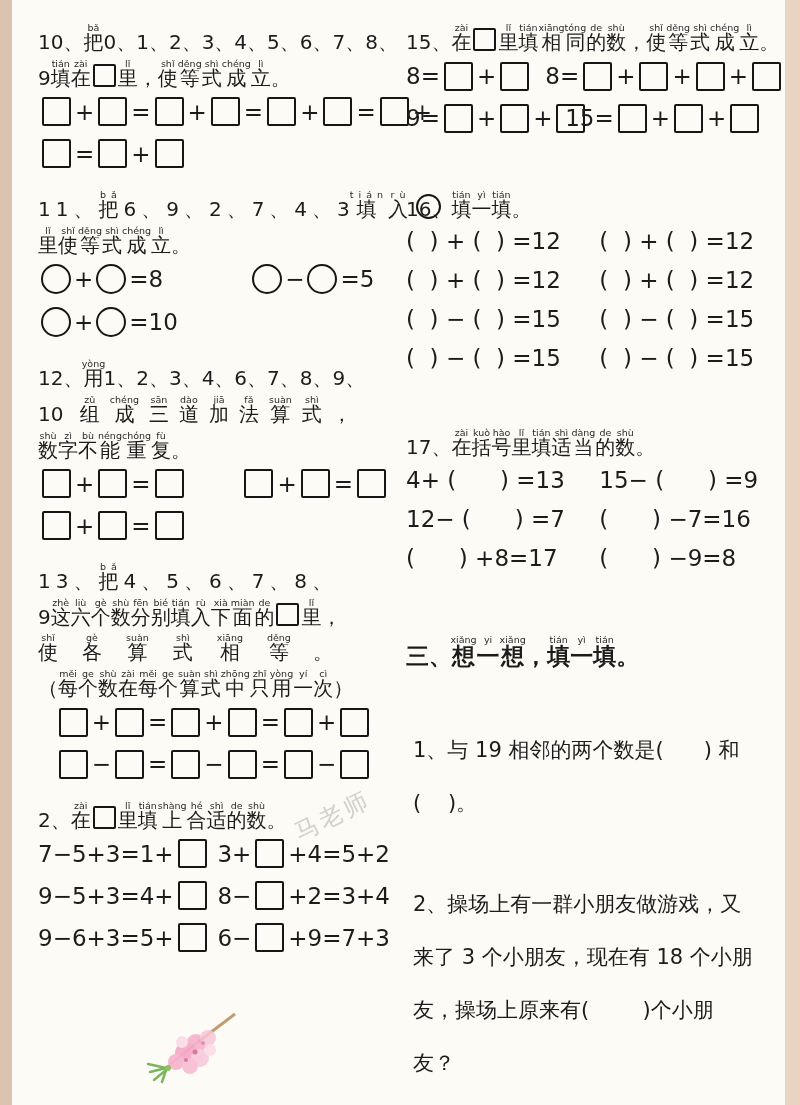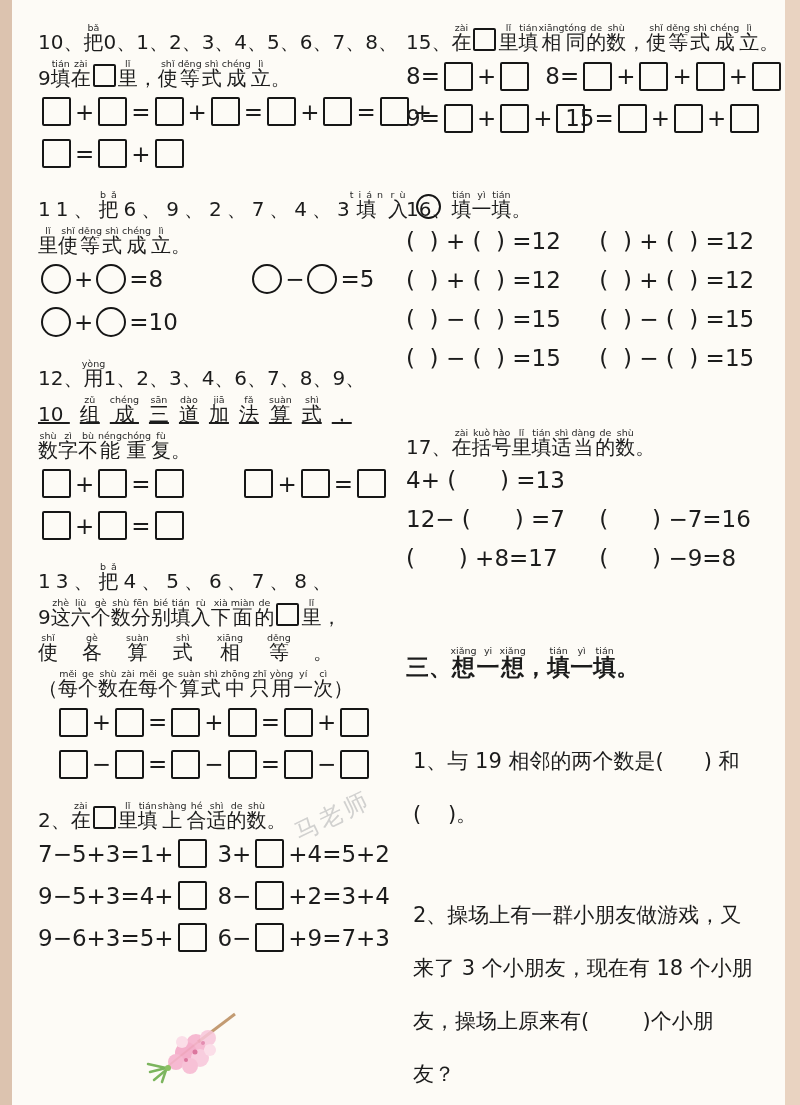--- a/index.html
+++ b/index.html
@@ -14,23 +14,23 @@
   .border-strip.right { right:0; width:15px; background:#e9d3c1; }
   .content { position:absolute; left:38px; top:20px; display:flex; gap:16px; }
   .col { display:flex; flex-direction:column; }
   .col.left  { width:352px; }
   .col.right { width:379px;gap:35px; }
   .block { margin-bottom:6px; }
   .line { white-space:pre; font-size:20px; line-height:1.28; margin:3px 0; }
   ruby { ruby-position:over; }
   rt { font-size:9.5px; color:#2a2a2a; font-weight:normal; }
   .line.ls   { letter-spacing:5px; }
-  .line.spread  ruby, .line.spread  .trun { margin-right:10px;text-decoration:underline; }
+  .line.spread  ruby, .line.spread  .trun { margin-right:10px; }
   .line.spread2 ruby, .line.spread2 .trun { margin-right:24px; }
-  .line.heading { font-size:23px; font-weight:bold; margin:21px 0 8px; }
+  .line.heading { font-size:23px; font-weight:bold; margin:10px 0 8px; }
   .block.tall .line { font-size:21px; line-height:46px; margin:7px; }
   .eq-row { display:flex; align-items:center; font-size:23px;
             margin:6px 0 13px; white-space:pre; }
   .eq-row.center { justify-content:center; }
   .eq-cell { display:inline-flex; align-items:center; white-space:pre; }
   .eq-row.two .eq-cell:first-child { width:55%; }
   .eq-row.two.wide   .eq-cell:first-child { width:60%; }
   .eq-row.two.half   .eq-cell:first-child { width:51%; }
   .eq-row.two.narrow .eq-cell:first-child { width:42%; }
   .box { display:inline-block; width:25px; height:25px;
@@ -100,21 +100,21 @@
       </div>
       <div class="block">
         <div class="line"><span class="trun">16、</span><ruby>填<rt>tián</rt></ruby><ruby>一<rt>yì</rt></ruby><ruby>填<rt>tián</rt></ruby><span class="trun">。</span></div>
         <div class="eq-row two half"><span class="eq-cell"><span class="trun">(  ) + (  ) =12</span></span><span class="eq-cell"><span class="trun">(  ) + (  ) =12</span></span></div>
         <div class="eq-row two half"><span class="eq-cell"><span class="trun">(  ) + (  ) =12</span></span><span class="eq-cell"><span class="trun">(  ) + (  ) =12</span></span></div>
         <div class="eq-row two half"><span class="eq-cell"><span class="trun">(  ) − (  ) =15</span></span><span class="eq-cell"><span class="trun">(  ) − (  ) =15</span></span></div>
         <div class="eq-row two half"><span class="eq-cell"><span class="trun">(  ) − (  ) =15</span></span><span class="eq-cell"><span class="trun">(  ) − (  ) =15</span></span></div>
       </div>
       <div class="block">
         <div class="line"><span class="trun">17、</span><ruby>在<rt>zài</rt></ruby><ruby>括<rt>kuò</rt></ruby><ruby>号<rt>hào</rt></ruby><ruby>里<rt>lǐ</rt></ruby><ruby>填<rt>tián</rt></ruby><ruby>适<rt>shì</rt></ruby><ruby>当<rt>dàng</rt></ruby><ruby>的<rt>de</rt></ruby><ruby>数<rt>shù</rt></ruby><span class="trun">。</span></div>
-        <div class="eq-row two half"><span class="eq-cell"><span class="trun">4+ (      ) =13</span></span></div>
+        <div class="eq-row two half"><span class="eq-cell"><span class="trun">4+ (      ) =13</span></span><span class="eq-cell"><span class="trun">15− (      ) =9</span></span></div>
         <div class="eq-row two half"><span class="eq-cell"><span class="trun">12− (      ) =7</span></span><span class="eq-cell"><span class="trun">(      ) −7=16</span></span></div>
         <div class="eq-row two half"><span class="eq-cell"><span class="trun">(      ) +8=17</span></span><span class="eq-cell"><span class="trun">(      ) −9=8</span></span></div>
       </div>
       <div class="block">
         <div class="line heading"><span class="trun">三、</span><ruby>想<rt>xiǎng</rt></ruby><ruby>一<rt>yi</rt></ruby><ruby>想<rt>xiǎng</rt></ruby><span class="trun">，</span><ruby>填<rt>tián</rt></ruby><ruby>一<rt>yì</rt></ruby><ruby>填<rt>tián</rt></ruby><span class="trun">。</span></div>
       </div>
       <div class="block tall">
         <div class="line"><span class="trun">1、与 19 相邻的两个数是(      ) 和</span></div>
         <div class="line"><span class="trun">(    )。</span></div>
       </div>

